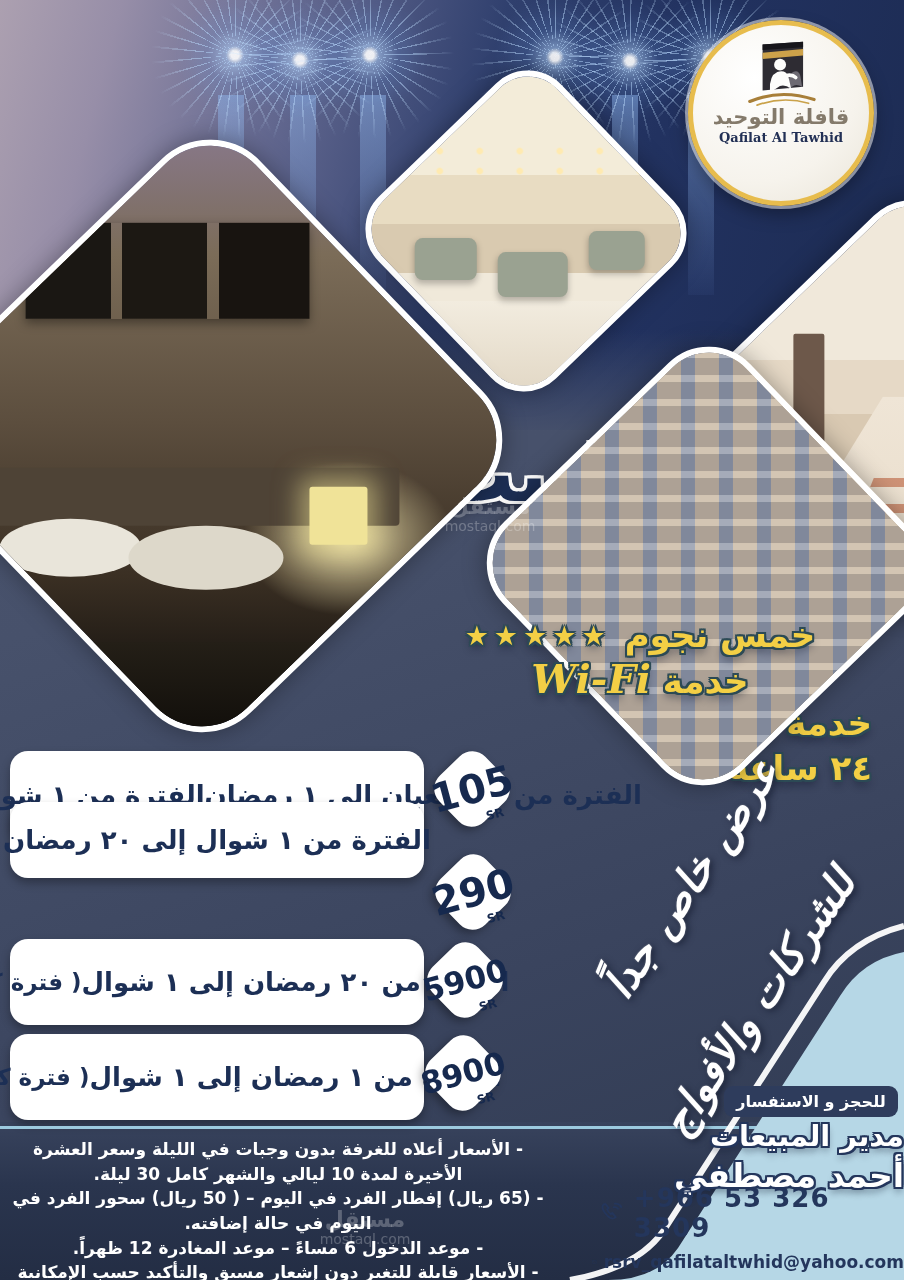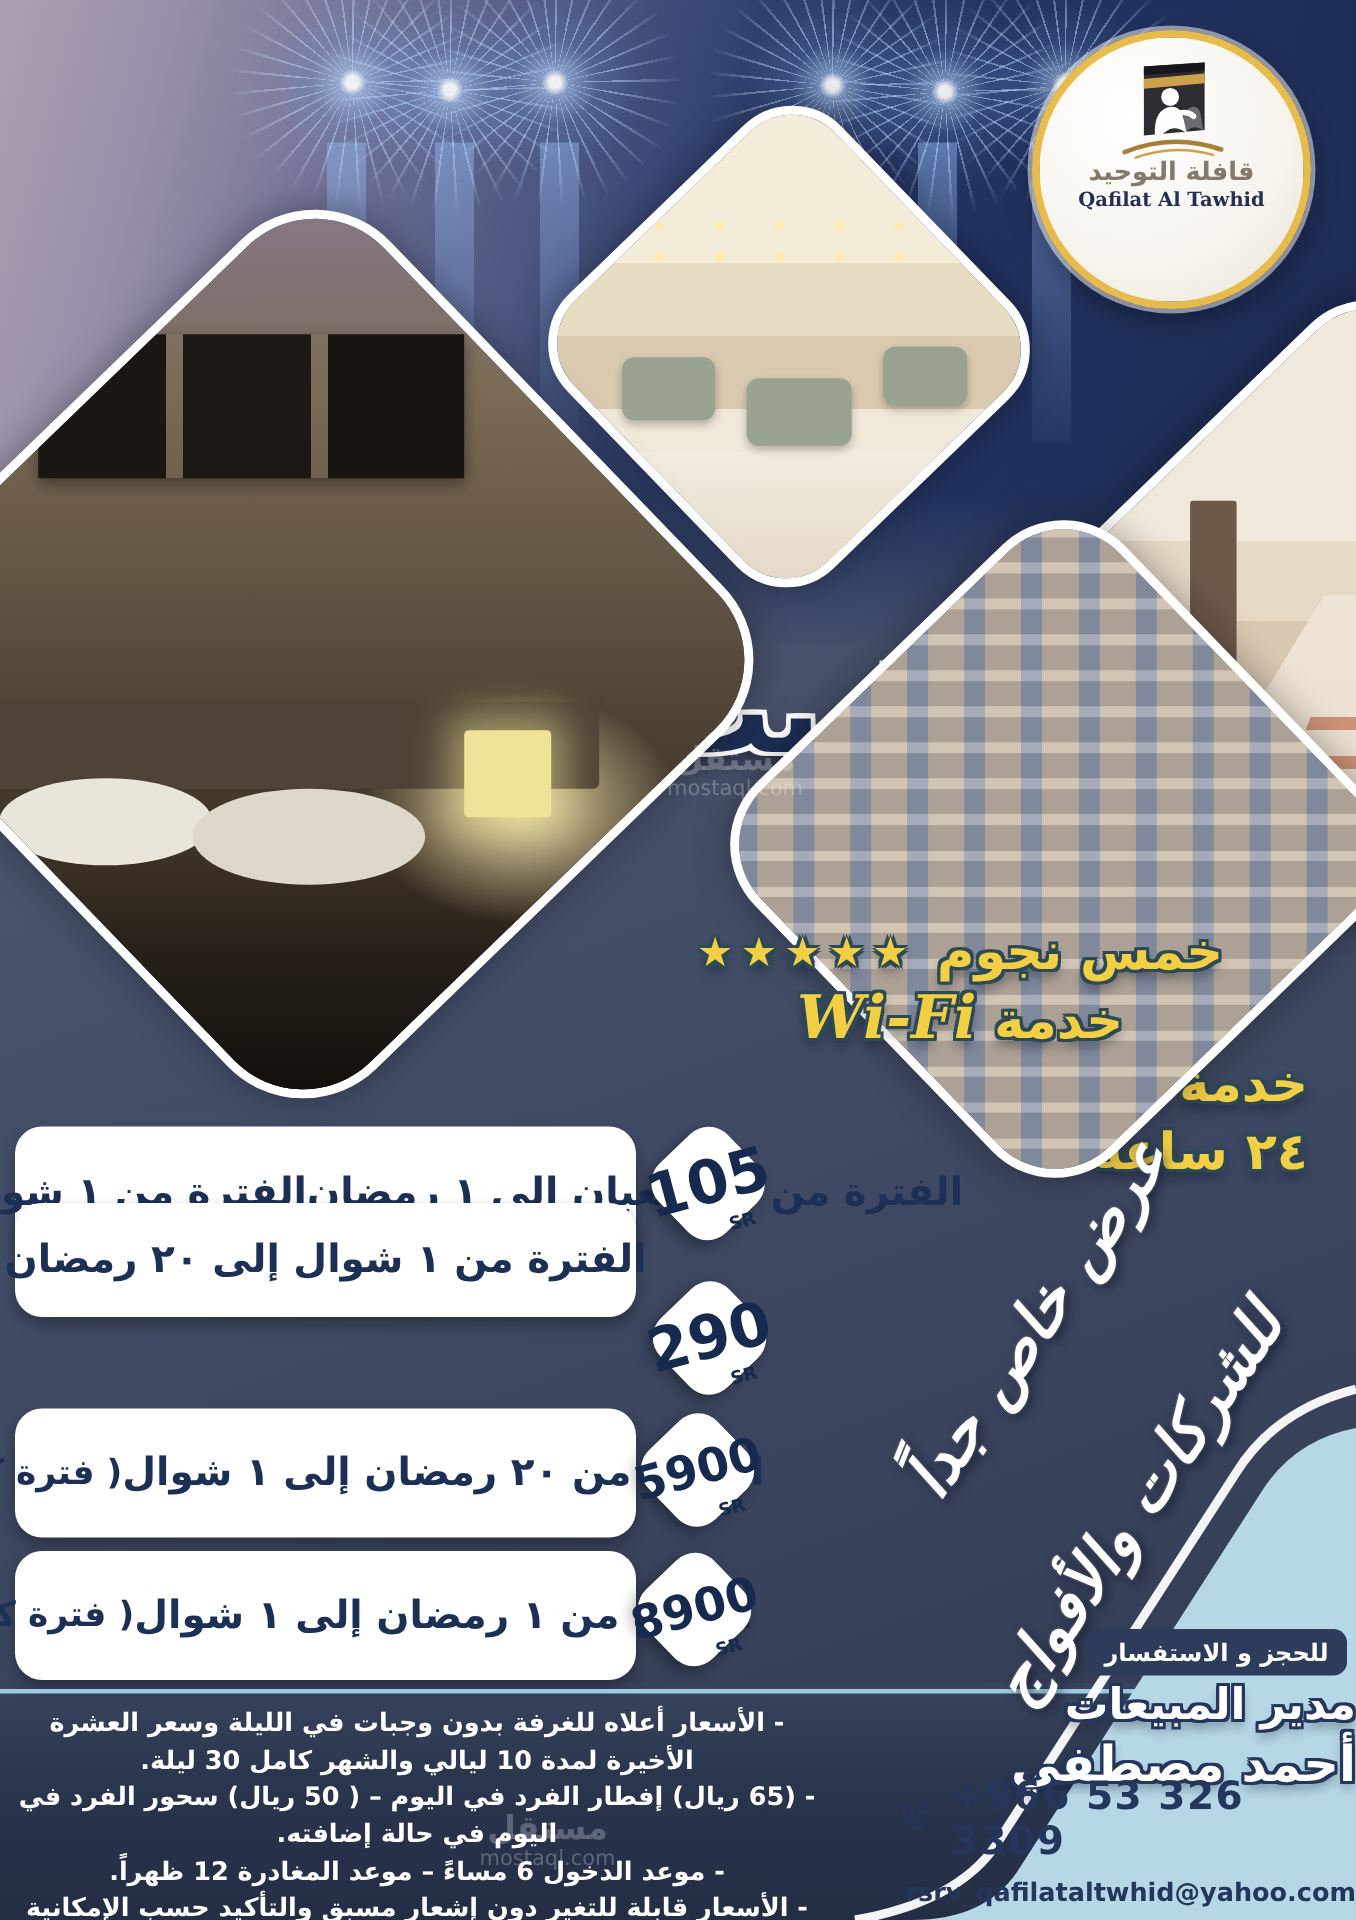--- a/index.html
+++ b/index.html
@@ -60,21 +60,21 @@
      repeating-linear-gradient(180deg,rgba(255,255,255,.18) 0 7px,rgba(60,70,95,.20) 7px 24px),
      repeating-linear-gradient(90deg,#c9b8a2 0 24px,#9199aa 24px 38px),
      linear-gradient(180deg,#cbbfae,#b2a795);}
   
   .logo{position:absolute;left:688px;top:20px;width:176px;height:176px;border-radius:50%;z-index:9;
     background:radial-gradient(circle at 35% 30%,#ffffff 0%,#f6f3ec 62%,#e9e4d8 100%);
     border:5px solid #e7bc4d;
     box-shadow:0 0 0 3px rgba(255,255,255,.5),0 8px 18px rgba(0,0,0,.35);
     display:flex;flex-direction:column;align-items:center;justify-content:flex-start;}
   .logo svg{margin-top:10px;}
-  .logo-ar{font-size:17px;font-weight:bold;color:#847a6b;margin-top:-4px;}
+  .logo-ar{font-size:21px;font-weight:bold;color:#847a6b;margin-top:-4px;}
   .logo-en{font-family:"DejaVu Serif",serif;font-size:13px;font-weight:bold;color:#223055;margin-top:1px;}
   .t{position:absolute;left:0;width:100%;color:#1d2f55;font-weight:bold;}
   .outline-white{text-shadow:-3px -3px 0 #fff,3px -3px 0 #fff,-3px 3px 0 #fff,3px 3px 0 #fff,0 -3px 0 #fff,0 3px 0 #fff,-3px 0 0 #fff,3px 0 0 #fff,0 8px 10px rgba(8,14,34,.5);}
   .yellow{color:#f3cf45;}
   .outline-dark{text-shadow:-2px -2px 0 #2c4a55,2px -2px 0 #2c4a55,-2px 2px 0 #2c4a55,2px 2px 0 #2c4a55,0 -2px 0 #2c4a55,0 2px 0 #2c4a55,-2px 0 0 #2c4a55,2px 0 0 #2c4a55,0 5px 8px rgba(8,14,34,.45);}
   .t-prefix{top:372px;font-size:54px;}
   .t-name{top:430px;font-size:76px;letter-spacing:-2px;}
   .t-loc{top:528px;font-size:34px;}
   .t-dist{top:575px;font-size:34px;}
   .t-stars{top:615px;font-size:34px;display:flex;justify-content:center;gap:14px;align-items:center;}

